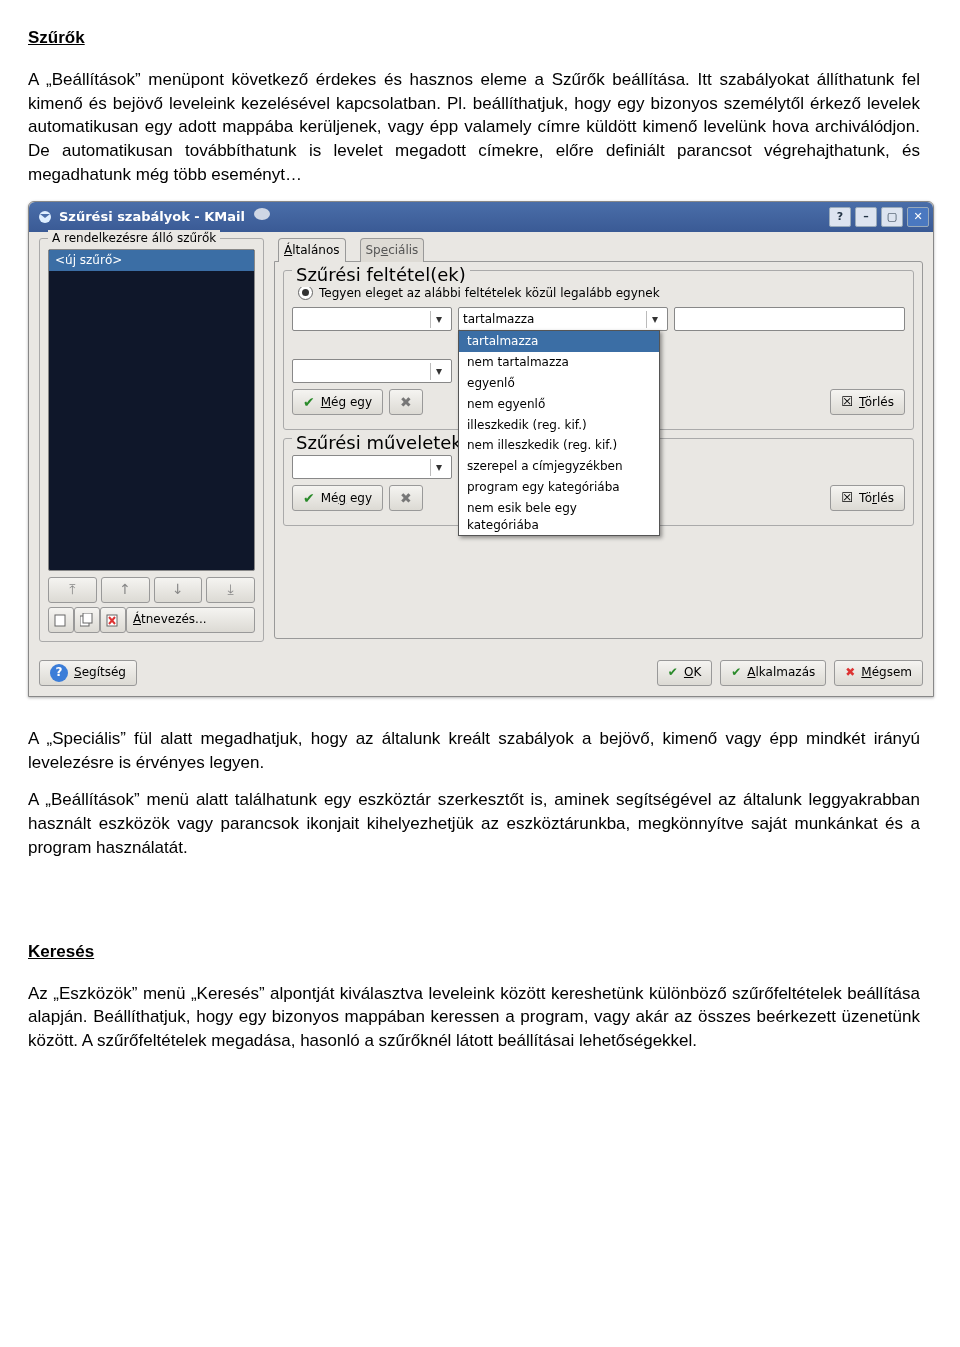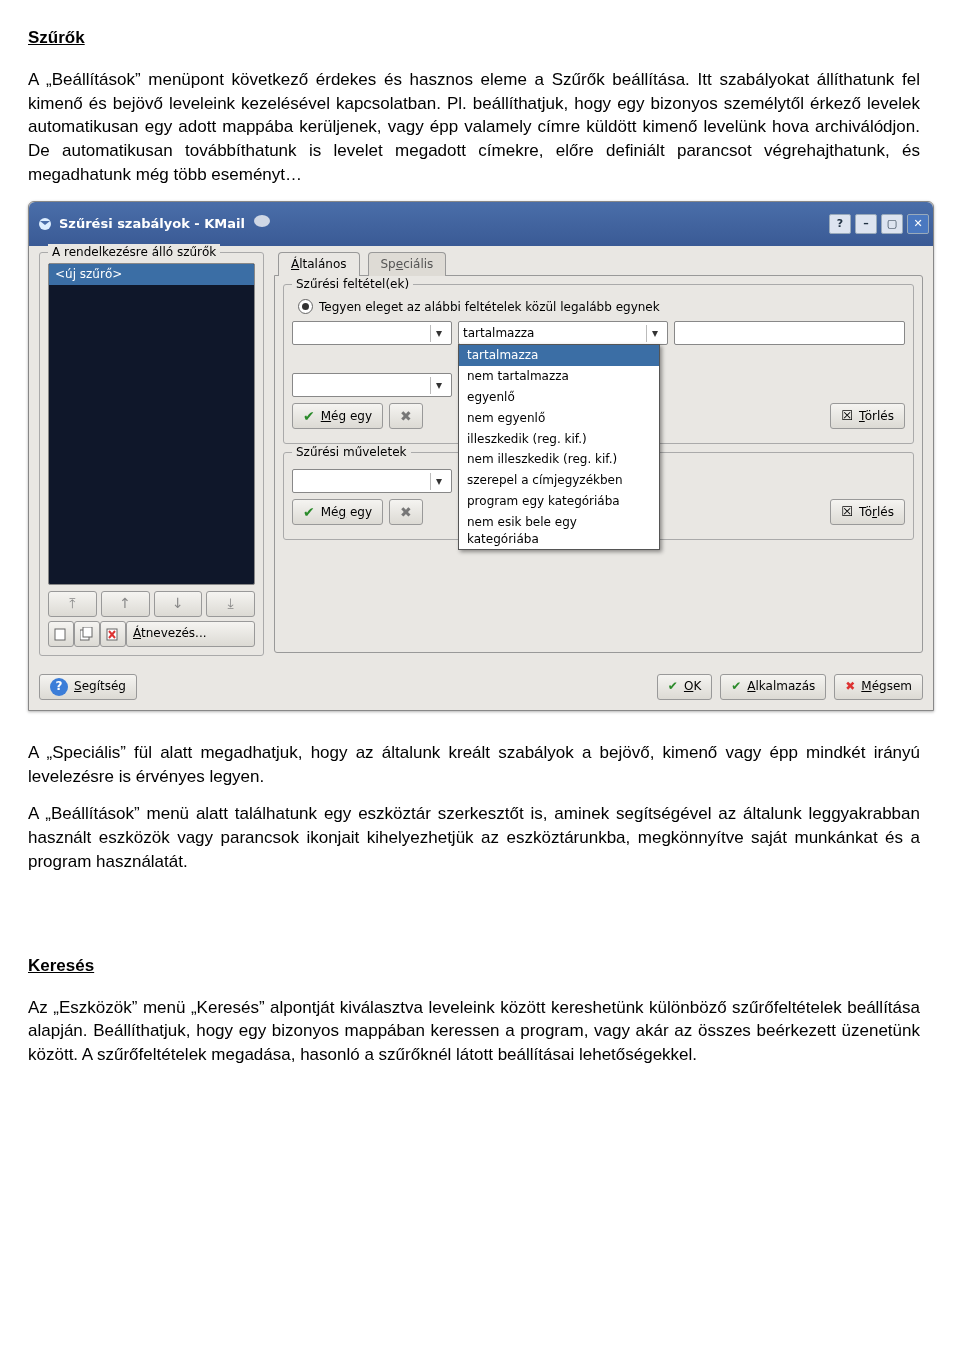--- a/index.html
+++ b/index.html
@@ -30,21 +30,21 @@
     background: #e9e7e3;
     font-family: "DejaVu Sans", Arial, sans-serif;
     font-size: 13px;
     color: #000;
     margin: 10px 0 30px 0;
     box-shadow: 0 1px 3px rgba(0,0,0,0.3);
   }
   .titlebar {
     display: flex;
     align-items: center;
-    height: 44px;
+    height: 30px;
     background: linear-gradient(#4a6ea9, #3a5a95);
     color: #fff;
     font-weight: bold;
     border-radius: 6px 6px 0 0;
     padding: 0 4px 0 8px;
     font-size: 13px;
   }
   .titlebar .shell-icon {
     width: 16px; height: 16px; margin-right: 6px;
     display:inline-block;
@@ -98,42 +98,42 @@
   .renamebtn {
     flex:1; height:24px;
     background:linear-gradient(#f5f4f1,#dcdad4);
     border:1px solid #999; border-radius:3px;
     display:flex; align-items:center; padding:0 6px;
     font-size:12px;
   }
   
   .tabs { display:flex; gap:0; margin-bottom:-1px; padding-left:4px;}
   .tab {
-    padding:3px 12px;
+    padding:3px 5px;
     border:1px solid #999;
     border-bottom:none;
     background:#e9e7e3;
     border-radius:4px 4px 0 0;
     font-size:12px;
-    margin-right:8px;
+    margin-right:14px;
   }
   .tab.inactive { background:#dedbd5; color:#555;}
   .tabpane {
     border:1px solid #999; border-radius:0 3px 3px 3px;
     padding:8px; background:#e9e7e3;
     min-height: 360px;
   }
   .subgroup {
     border:1px solid #aaa; border-radius:3px;
     padding:10px 8px 8px 8px; margin-bottom:8px;
     position:relative;
   }
   .subgroup-title {
     position:absolute; top:-9px; left:8px;
-    background:#e9e7e3; padding:0 4px; font-size:12px;
+    background:#e9e7e3; padding:0 4px; font-size:18px;
   }
   .radio { display:flex; align-items:center; gap:6px; font-size:12px; margin:4px 0 4px 6px;}
   .radio .r {
     width:13px; height:13px; border:1px solid #666; border-radius:50%;
     display:flex; align-items:center; justify-content:center; background:#fff;
   }
   .radio .r.sel::after { content:""; width:7px; height:7px; background:#333; border-radius:50%; }
   .row { display:flex; gap:6px; margin:6px 0; align-items:center;}
   .combo, .txt {
     height:22px; background:#fff; border:1px solid #888; border-radius:2px;

